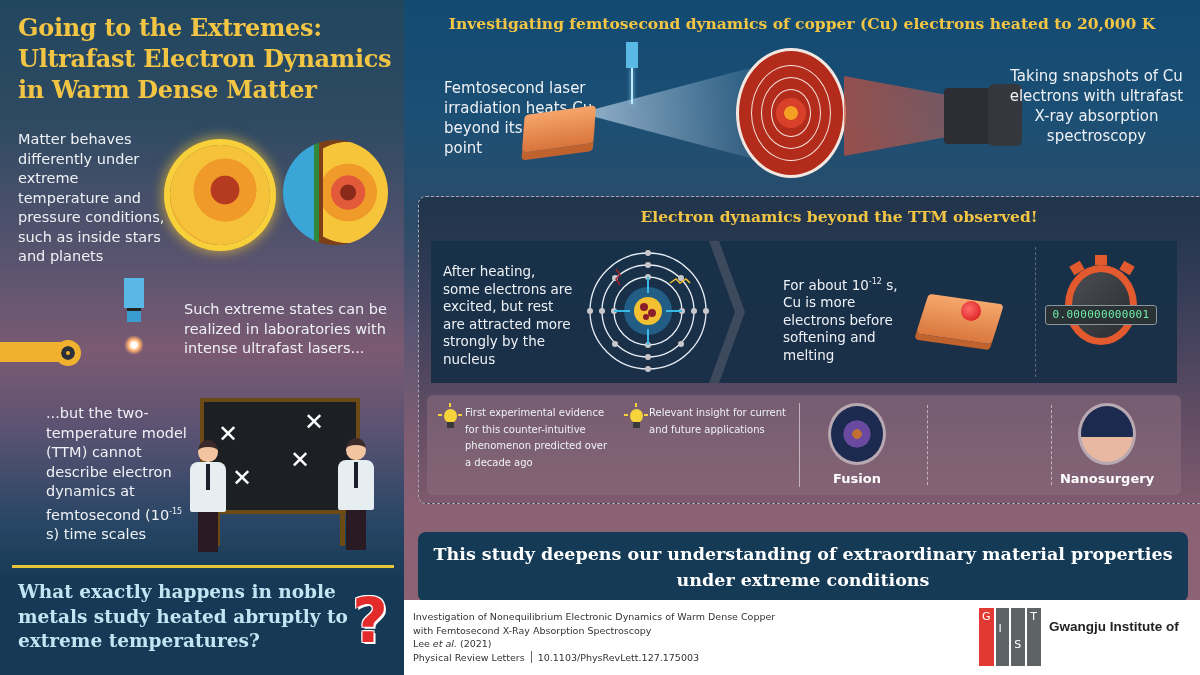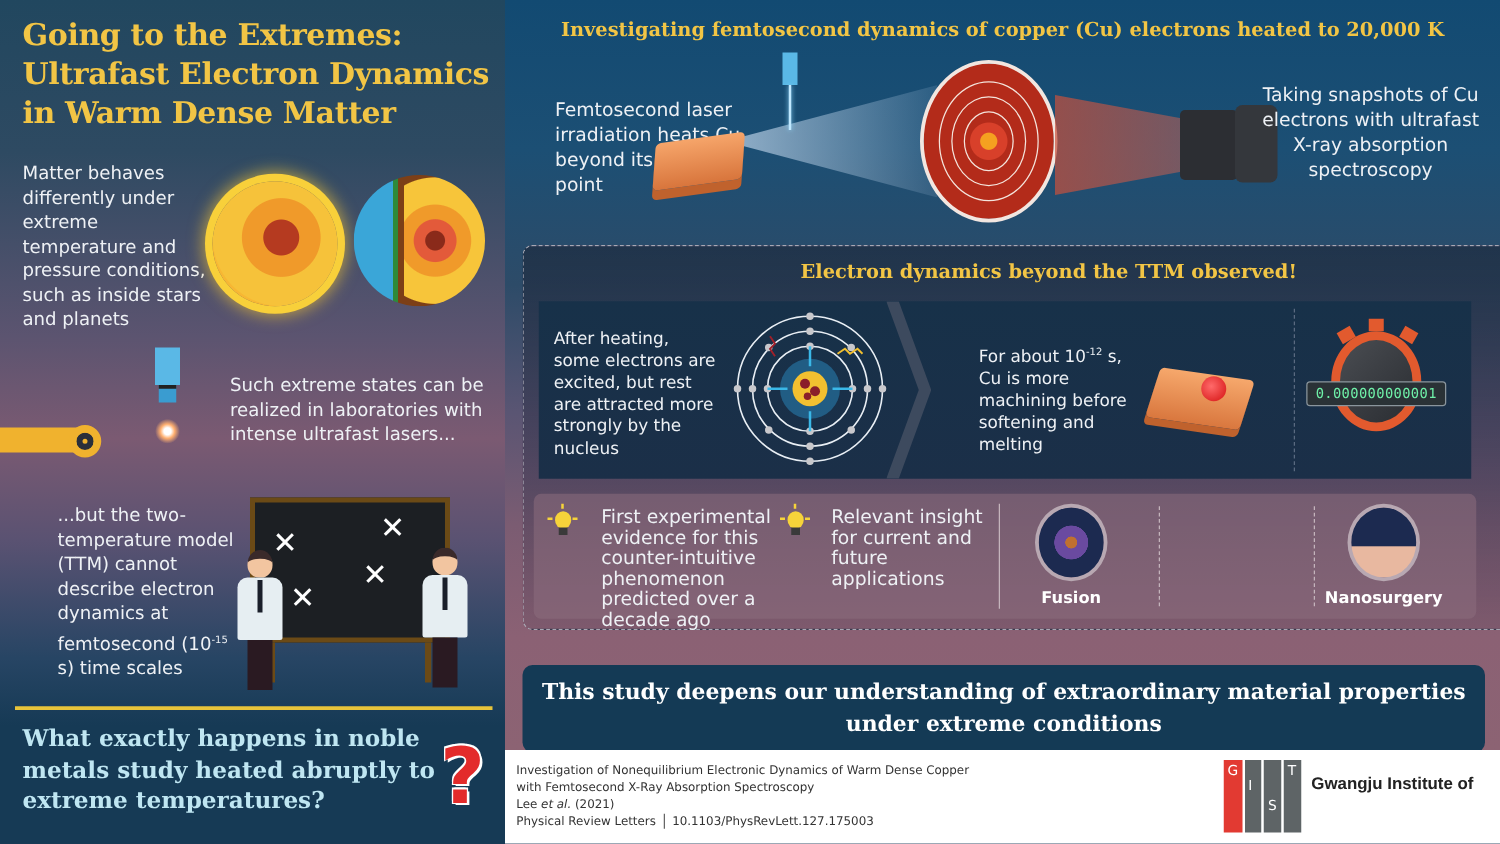--- a/index.html
+++ b/index.html
@@ -124,21 +124,21 @@
   }
 
   .insight-panel {
     position: absolute; left: 8px; top: 198px; width: 754px; height: 100px;
     background: rgba(140,110,125,.55); border-radius: 6px;
   }
   .bulb { position: absolute; width: 22px; height: 26px; }
   .bulb-glass { position: absolute; left: 5px; top: 4px; width: 13px; height: 14px; border-radius: 50%; background: #f6d33a; }
   .bulb-base { position: absolute; left: 8px; top: 17px; width: 7px; height: 6px; background: #3a3a3a; }
   .bulb-ray { position: absolute; background: #f6d33a; width: 2px; height: 4px; }
-  .ins-text { position: absolute; color: #eef1f5; font-size: 15px; line-height: 16.5px; font-family: "DejaVu Sans", sans-serif; margin-left: 16px; }
+  .ins-text { position: absolute; color: #eef1f5; font-size: 10px; line-height: 16.5px; font-family: "DejaVu Sans", sans-serif; }
   .it1 { left: 38px; top: 10px; width: 150px; }
   .vline { position: absolute; left: 372px; top: 8px; height: 84px; border-left: 1.5px solid #c4b4bc; }
   .app { position: absolute; top: 8px; width: 100px; text-align: center; }
   .app-icon { width: 58px; height: 62px; border-radius: 50%; margin: 0 auto; border: 3px solid #b8a8b2; }
   .app-label { margin-top: 6px; color: #fff; font-weight: bold; font-size: 13px; font-family: "DejaVu Sans", sans-serif; }
   .app-sep { position: absolute; top: 10px; height: 80px; border-left: 1px dashed #c4b4bc; }
 
   .conclusion {
     position: absolute; left: 14px; top: 516px; width: 770px; height: 70px;
     background: #143a55; border-radius: 8px;
@@ -254,21 +254,21 @@
         <g stroke="#3ab8e8" stroke-width="2">
           <line x1="62" y1="28" x2="62" y2="44"></line>
             <line x1="62" y1="96" x2="62" y2="80"></line>
             <line x1="28" y1="62" x2="44" y2="62"></line>
             <line x1="96" y1="62" x2="80" y2="62"></line>
         </g>
         <path d="M84 34 l6 -4 l4 4 l6 -4 l4 4" stroke="#f2c030" stroke-width="1.5" fill="none"></path>
         <path d="M30 20 l4 6 l-4 4 l4 6" stroke="#a0202a" stroke-width="1.5" fill="none"></path>
       </svg>
       <div class="chevron"></div>
-      <div class="dyn-text dt2"><span>For about 10</span><sup>-12</sup><span> s, Cu is more machining before softening and melting</span></div>
+      <div class="dyn-text dt2"><span>For about 10</span><sup>-12</sup><span> s, Cu is more electrons before softening and melting</span></div>
       <div class="dyn-cu"></div>
       <div class="dyn-dot"></div>
       <div class="vdash"></div>
       <div class="watch-btn" style="left:664px;top:14px"></div>
       <div class="watch-btn" style="left:640px;top:22px;transform:rotate(-30deg)"></div>
       <div class="watch-btn" style="left:690px;top:22px;transform:rotate(30deg)"></div>
       <div class="watch"></div>
       <div class="timer">0.000000000001</div>
     </div>
 

